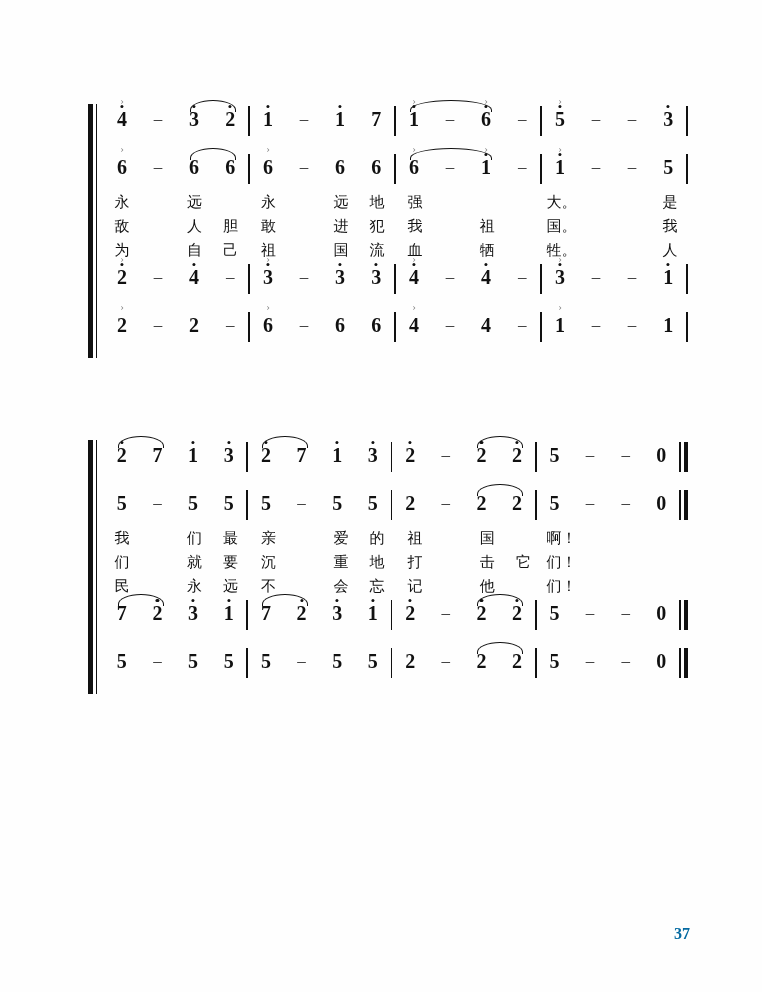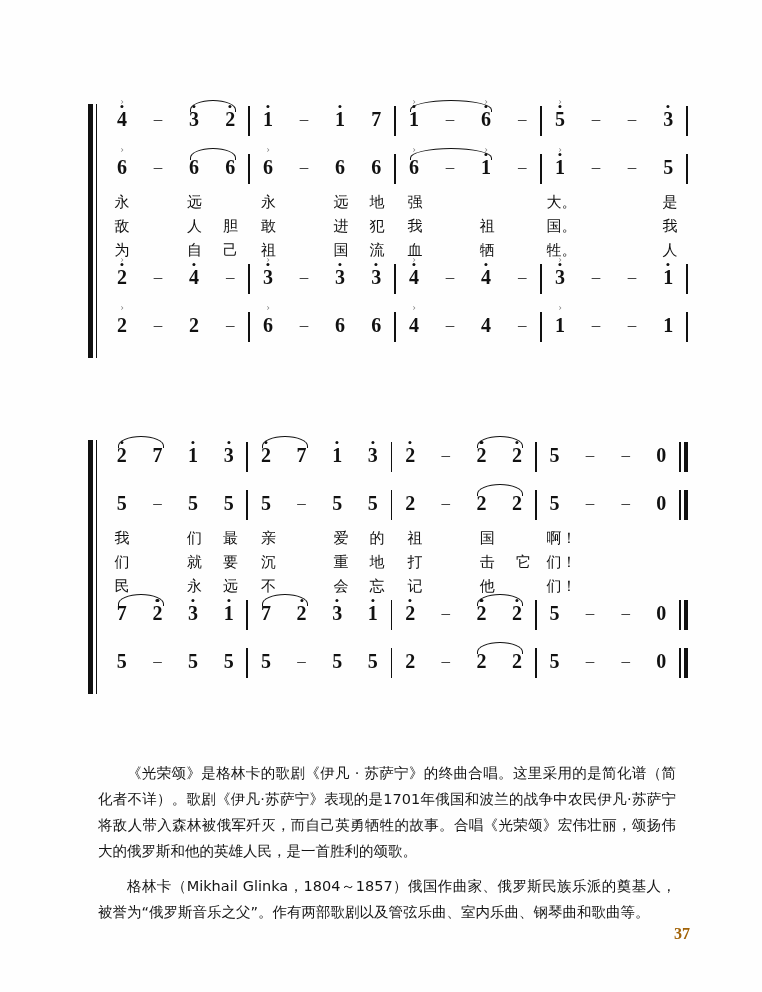--- a/index.html
+++ b/index.html
@@ -194,21 +194,21 @@
     color: #141414;
   }
 
   .page-number {
     position: absolute;
     right: 72px;
     top: 925px;
     font-family: "Liberation Serif", "DejaVu Serif", serif;
     font-size: 16px;
     font-weight: bold;
-    color: #a16207;
+    color: #0369a1;
   }
 
   .spacer-staff { height: 10px; }
 </style>
 </head>
 <body>
 
 <div class="page">
 
   <div class="system" id="system-1">
@@ -690,20 +690,16 @@
                 <div class="note"><span class="glyph">0</span></div>
               </div>
               <div class="barline final"></div>
             </div>
           </div>
           <div class="spacer-staff"></div>
         </div>
       </div>
   </div>
 
-  <div class="notes">
-    <p>《光荣颂》是格林卡的歌剧《伊凡 · 苏萨宁》的终曲合唱。这里采用的是简化谱（简化者不详）。歌剧《伊凡·苏萨宁》表现的是1701年俄国和波兰的战争中农民伊凡·苏萨宁将敌人带入森林被俄军歼灭，而自己英勇牺牲的故事。合唱《光荣颂》宏伟壮丽，颂扬伟大的俄罗斯和他的英雄人民，是一首胜利的颂歌。</p>
-    <p>格林卡（Mikhail Glinka，1804～1857）俄国作曲家、俄罗斯民族乐派的奠基人，被誉为“俄罗斯音乐之父”。作有两部歌剧以及管弦乐曲、室内乐曲、钢琴曲和歌曲等。</p>
-  </div>
 
   <div class="page-number">37</div>
 
 </div>
 
 </body></html>

